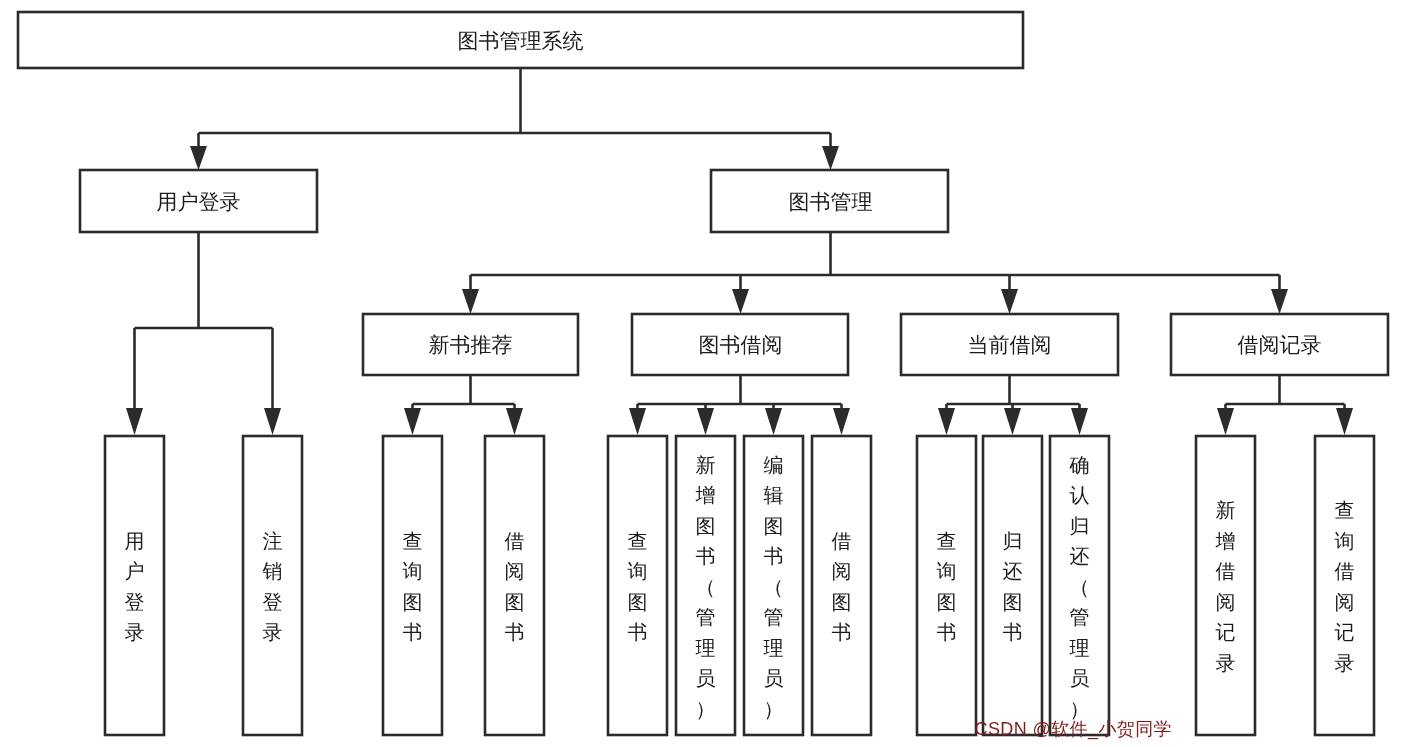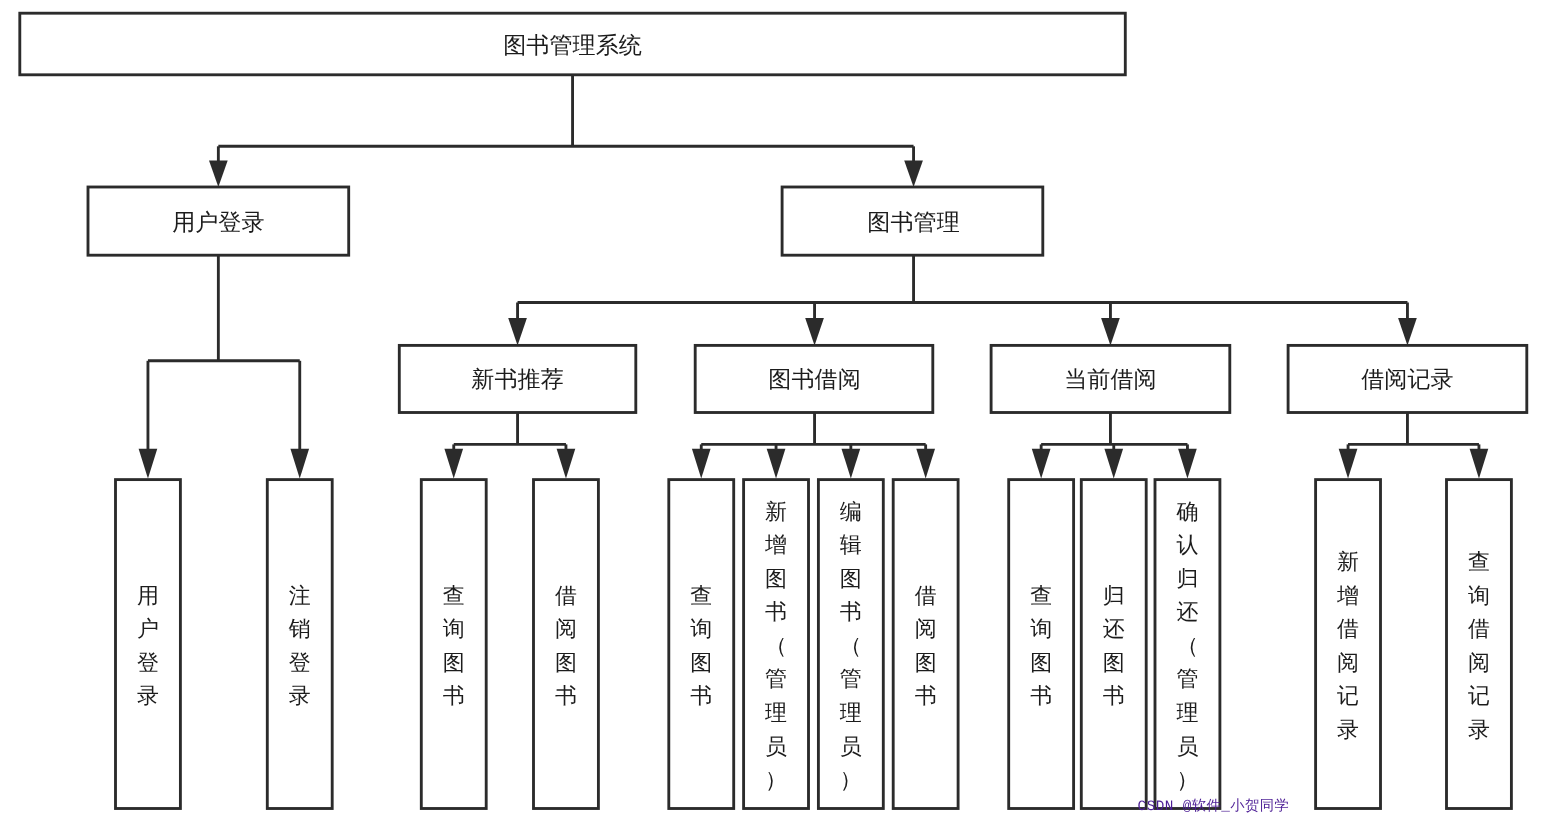--- a/index.html
+++ b/index.html
@@ -53,23 +53,23 @@
   .vlabel {
     fill: #1c1c1c;
     font-family: "DejaVu Sans", "Liberation Sans", sans-serif;
     font-size: 20px;
     text-anchor: middle;
   }
   .watermark {
     position: absolute;
     right: 12px;
     bottom: 6px;
-    font-family: Liberation Mono, monospace;
-    font-size: 13px;
-    color: #4c1d95;
+    font-family: Liberation Sans, sans-serif;
+    font-size: 18px;
+    color: #7f1d1d;
     letter-spacing: 0.4px;
     white-space: nowrap;
     user-select: none;
   }
 </style>
 </head>
 <body>
 
 <div id="diagram-root">
 

